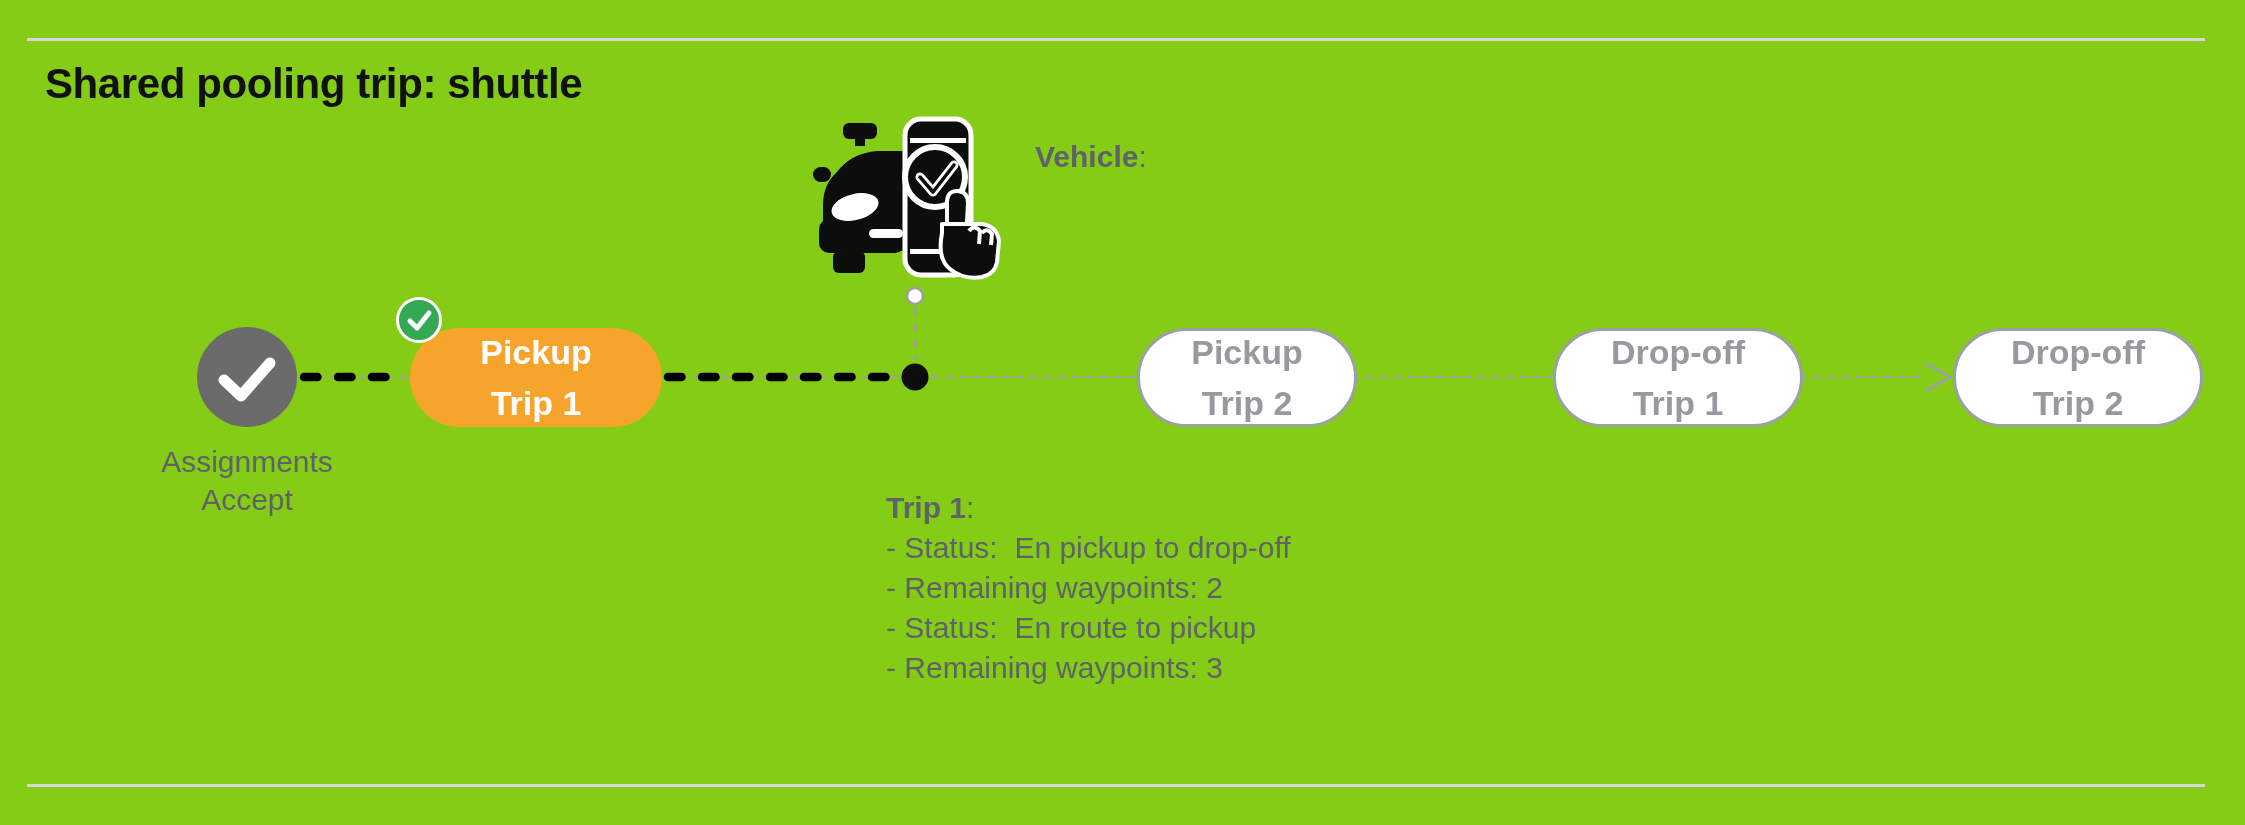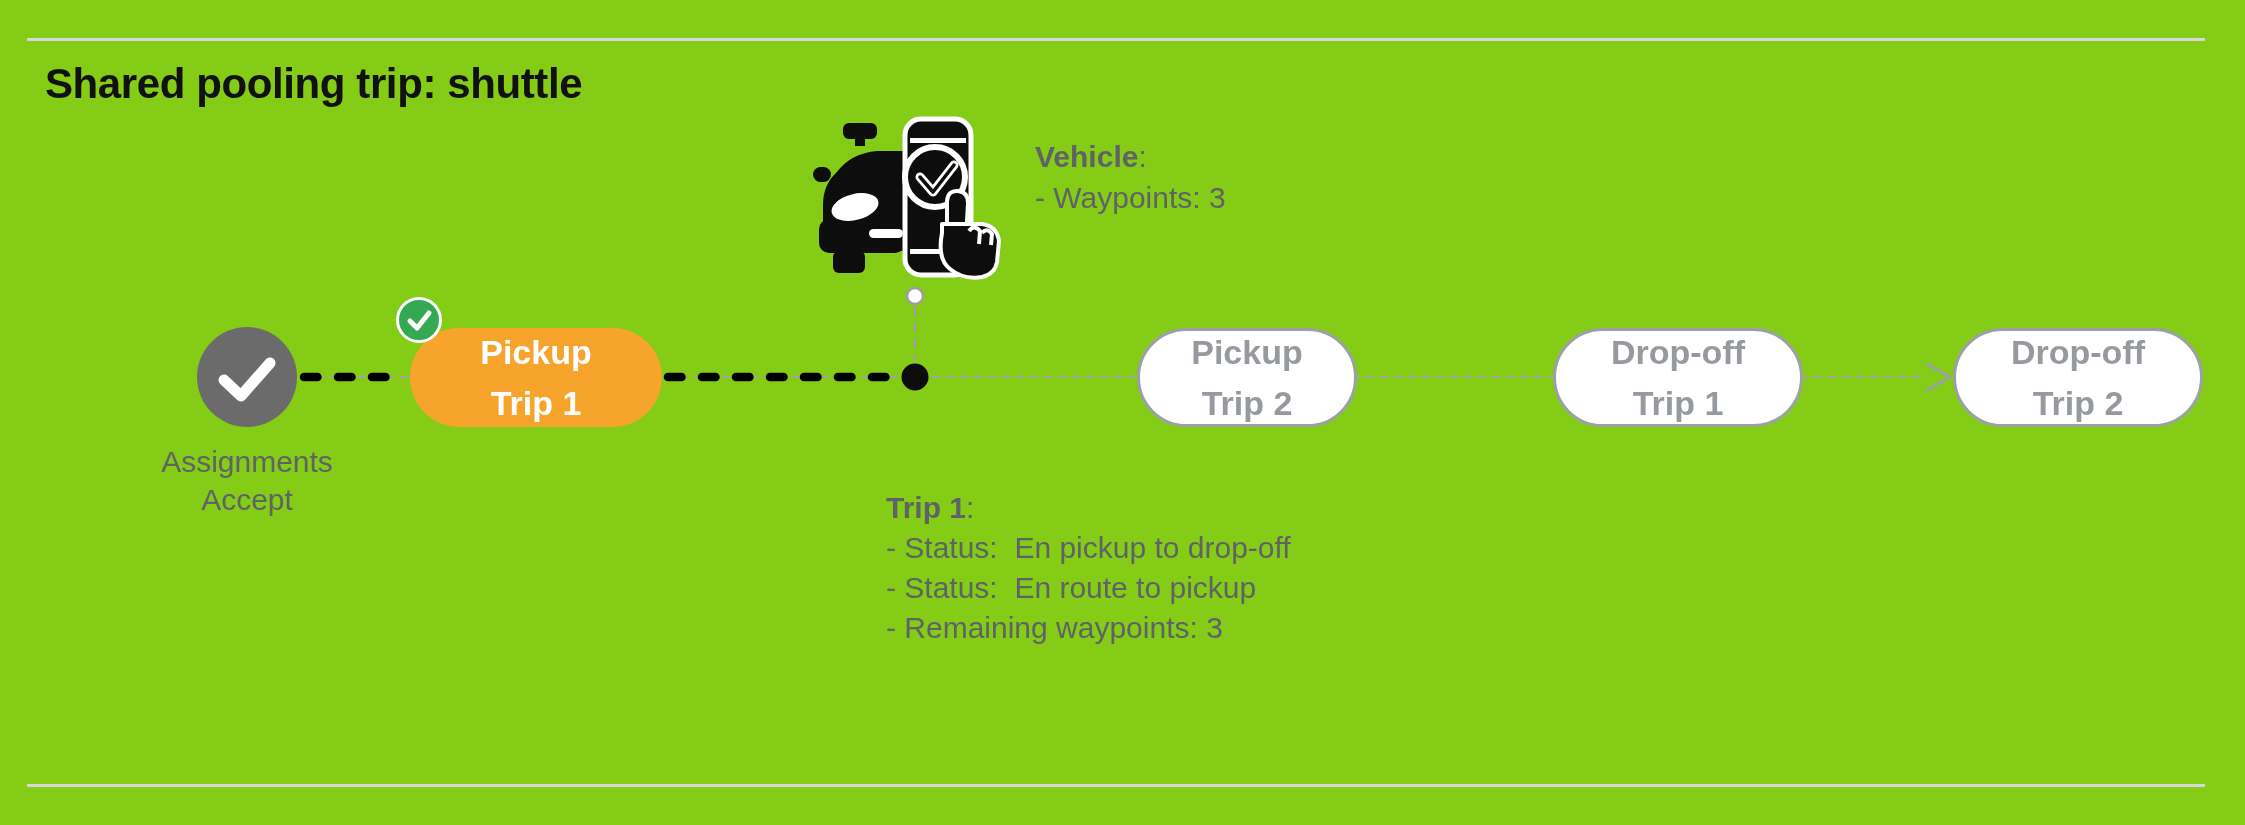--- a/index.html
+++ b/index.html
@@ -126,23 +126,23 @@
     <g fill="#0d0d0d" stroke="#ffffff" stroke-width="4" stroke-linejoin="round">
       <path d="M134,88 q1,-11 11,-10 q10,1 10,12 l-2,36 -19,-2 z"></path>
       <path d="M129,120 q-5,26 8,36 q13,11 32,8 q13,-3 15,-15 l2,-21 q-2,-15 -17,-17 l-40,0 z"></path>
       <path d="M156,118 q5,-7 11,0 l-1,13" fill="none"></path>
       <path d="M169,120 q5,-6 10,1 l-1,11" fill="none"></path>
     </g>
   </svg>
 
   <div class="info vehicle-info">
     <div class="line"><span class="hd">Vehicle</span><span>:</span></div>
-    <div class="line">- Waypoints: 3</div>
   </div>
 
   <div class="info trip-info">
     <div class="line"><span class="hd">Trip 1</span><span>:</span></div>
     <div class="line">- Status:  En pickup to drop-off</div>
+    <div class="line">- Remaining waypoints: 2</div>
     <div class="line">- Status:  En route to pickup</div>
     <div class="line">- Remaining waypoints: 3</div>
   </div>
 
 </div>
 
 </body></html>

